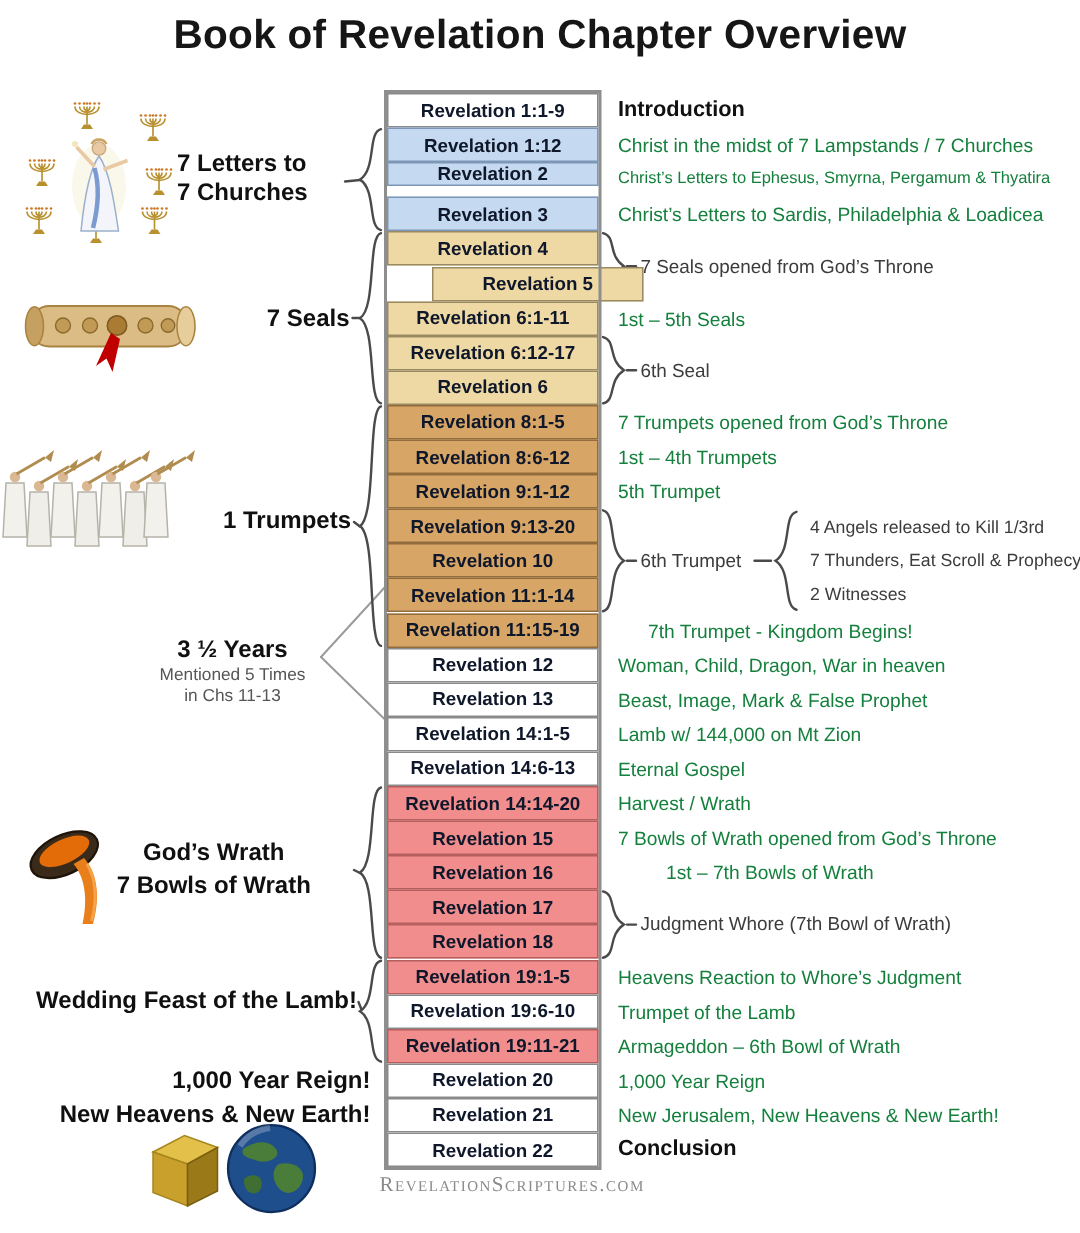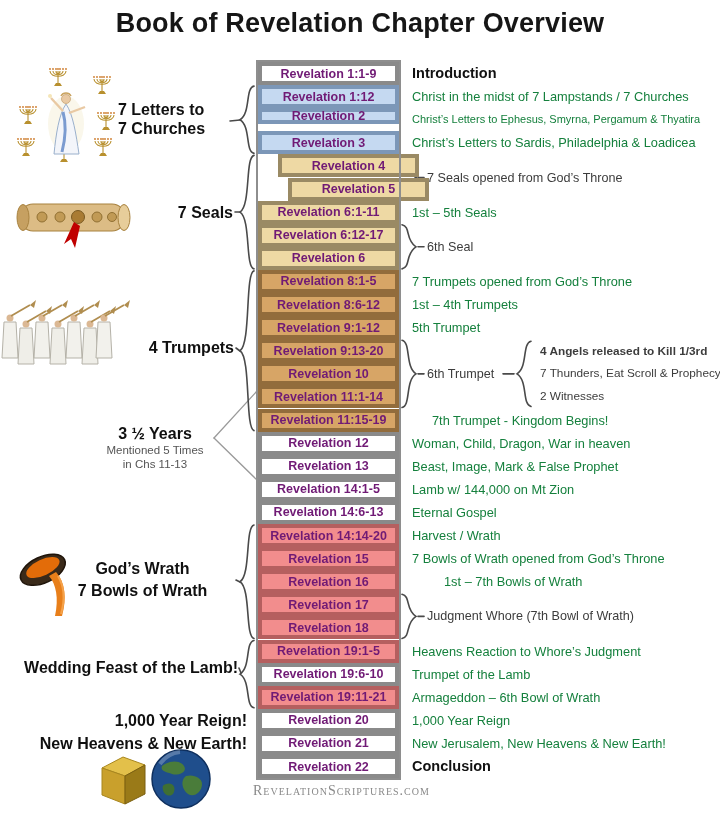--- a/index.html
+++ b/index.html
@@ -6,22 +6,22 @@
   .canvas{position:relative;width:720px;height:822px;background:#fff;overflow:hidden;
           font-family:"Liberation Sans","DejaVu Sans",sans-serif;border-radius:31px;}
   .page-title{position:absolute;top:8px;left:0;width:720px;text-align:center;
               font-size:27px;font-weight:700;color:#161616;letter-spacing:.2px;}
   #lines-layer{position:absolute;left:0;top:0;width:720px;height:822px;pointer-events:none;}
   #lines-layer path,#lines-layer line{fill:none;stroke:#4a4a4a;stroke-width:1.6;stroke-linecap:round;}
   #lines-layer .pointer-line{stroke:#9a9a9a;stroke-width:1.3;}
   .column-frame{position:absolute;left:256px;top:60px;width:141px;height:716px;
                 border:2px solid #8e8e8e;pointer-events:none;}
   .chapter-box{position:absolute;left:258px;width:141px;box-sizing:border-box;
-               border:4px solid #f97316;display:flex;align-items:center;justify-content:center;
-               font-size:12.5px;font-weight:700;color:#701a75;white-space:nowrap;}
+               border:1px solid #f97316;display:flex;align-items:center;justify-content:center;
+               font-size:12.5px;font-weight:700;color:#0f172a;white-space:nowrap;}
   .c-white{background:#ffffff;border-color:#8a8a8a;}
   .c-blue{background:#c5d9f1;border-color:#7c97b8;}
   .c-seal{background:#eed9a4;border-color:#9a8a64;}
   .c-trumpet{background:#d7a566;border-color:#926c3c;}
   .c-red{background:#f28d8d;border-color:#b55f5f;}
   .chapter-desc{position:absolute;font-size:12.8px;color:#15803d;white-space:nowrap;}
   .desc-bold{font-size:14.5px;font-weight:700;color:#111;}
   .desc-small{font-size:11px;}
   .group-label{position:absolute;font-size:12.6px;color:#3c3c3c;white-space:nowrap;}
   .sub-item{position:absolute;left:540px;font-size:11.8px;color:#3c3c3c;white-space:nowrap;}
@@ -183,42 +183,42 @@
     <path d="M36,28 C44,26 52,30 52,36 C52,44 44,50 38,46 C32,42 30,32 36,28 Z" fill="#4a7c3a"></path>
     <path d="M16,36 C22,34 26,38 24,44 C22,50 14,48 13,42 C12,38 13,37 16,36 Z" fill="#3f6f33"></path>
     <path d="M10,16 A28 28 0 0 1 30,4" stroke="#ffffff" stroke-width="4" fill="none" opacity="0.25"></path>
   </svg>
 
   <div class="side-label" style="left:118px;top:100px;width:118px">
     <div>7 Letters to</div>
     <div>7 Churches</div>
   </div>
   <div class="side-label" style="left:120px;top:203px;width:113px;text-align:right">7 Seals</div>
-  <div class="side-label" style="left:100px;top:338px;width:134px;text-align:right">4 Trumpets</div>
+  <div class="side-label" style="left:100px;top:338px;width:134px;text-align:right">1 Trumpets</div>
   <div class="side-label" style="left:75px;top:424px;width:160px;text-align:center">
     <div>3 ½ Years</div>
     <div class="side-sub">Mentioned 5 Times</div>
     <div class="side-sub">in Chs 11-13</div>
   </div>
   <div class="side-label" style="left:50px;top:558px;width:185px;text-align:center;line-height:22px">
     <div>God’s Wrath</div>
     <div>7 Bowls of Wrath</div>
   </div>
   <div class="side-label" style="left:18px;top:658px;width:220px;text-align:right">Wedding Feast of the Lamb!</div>
   <div class="side-label" style="left:18px;top:709px;width:229px;text-align:right;line-height:23px">
     <div>1,000 Year Reign!</div>
     <div>New Heavens &amp; New Earth!</div>
   </div>
 
   <div id="boxes-layer">
       <div class="chapter-box c-white" style="top: 62px; height: 23.1px;">Revelation 1:1-9</div>
       <div class="chapter-box c-blue" style="top: 85.1px; height: 23.1px;">Revelation 1:12</div>
       <div class="chapter-box c-blue" style="top: 108.2px; height: 16px;">Revelation 2</div>
       <div class="chapter-box c-blue" style="top: 131.3px; height: 23.1px;">Revelation 3</div>
-      <div class="chapter-box c-seal" style="top: 154.4px; height: 23.1px; margin-left: 20px;">Revelation 4</div>
+      <div class="chapter-box c-seal" style="top: 154.4px; height: 23.1px;">Revelation 4</div>
       <div class="chapter-box c-seal" style="top: 177.5px; height: 23.1px; margin-left: 30px;">Revelation 5</div>
       <div class="chapter-box c-seal" style="top: 200.6px; height: 23.1px;">Revelation 6:1-11</div>
       <div class="chapter-box c-seal" style="top: 223.7px; height: 23.1px;">Revelation 6:12-17</div>
       <div class="chapter-box c-seal" style="top: 246.8px; height: 23.1px;">Revelation 6</div>
       <div class="chapter-box c-trumpet" style="top: 269.9px; height: 23.1px;">Revelation 8:1-5</div>
       <div class="chapter-box c-trumpet" style="top: 293px; height: 23.1px;">Revelation 8:6-12</div>
       <div class="chapter-box c-trumpet" style="top: 316.1px; height: 23.1px;">Revelation 9:1-12</div>
       <div class="chapter-box c-trumpet" style="top: 339.2px; height: 23.1px;">Revelation 9:13-20</div>
       <div class="chapter-box c-trumpet" style="top: 362.3px; height: 23.1px;">Revelation 10</div>
       <div class="chapter-box c-trumpet" style="top: 385.4px; height: 23.1px;">Revelation 11:1-14</div>
@@ -259,20 +259,20 @@
       <div class="chapter-desc" style="left: 412px; top: 570.2px; height: 23.1px; line-height: 23.1px; margin-left: 32px;">1st – 7th Bowls of Wrath</div>
       <div class="chapter-desc" style="left: 412px; top: 639.5px; height: 23.1px; line-height: 23.1px;">Heavens Reaction to Whore’s Judgment</div>
       <div class="chapter-desc" style="left: 412px; top: 662.6px; height: 23.1px; line-height: 23.1px;">Trumpet of the Lamb</div>
       <div class="chapter-desc" style="left: 412px; top: 685.7px; height: 23.1px; line-height: 23.1px;">Armageddon – 6th Bowl of Wrath</div>
       <div class="chapter-desc" style="left: 412px; top: 708.8px; height: 23.1px; line-height: 23.1px;">1,000 Year Reign</div>
       <div class="chapter-desc" style="left: 412px; top: 731.9px; height: 23.1px; line-height: 23.1px;">New Jerusalem, New Heavens &amp; New Earth!</div>
       <div class="chapter-desc desc-bold" style="left: 412px; top: 755px; height: 23.1px; line-height: 23.1px;">Conclusion</div>
       <div class="group-label" style="left: 427px; top: 166.5px; line-height: 22px;">7 Seals opened from God’s Throne</div>
       <div class="group-label" style="left: 427px; top: 235.8px; line-height: 22px;">6th Seal</div>
       <div class="group-label" style="left: 427px; top: 362.85px; line-height: 22px;">6th Trumpet</div>
-      <div class="sub-item" style="top: 339.85px; height: 23px; line-height: 23px; font-weight: bold;">4 Angels released to Kill 1/3rd</div>
+      <div class="sub-item" style="top: 339.85px; height: 23px; line-height: 23px;">4 Angels released to Kill 1/3rd</div>
       <div class="sub-item" style="top: 362.35px; height: 23px; line-height: 23px;">7 Thunders, Eat Scroll &amp; Prophecy</div>
       <div class="sub-item" style="top: 384.85px; height: 23px; line-height: 23px;">2 Witnesses</div>
       <div class="group-label" style="left: 427px; top: 605.4px; line-height: 22px;">Judgment Whore (7th Bowl of Wrath)</div>
     </div>
 
   <div class="site-credit">RevelationScriptures.com</div>
 </div>
 
 </body></html>

